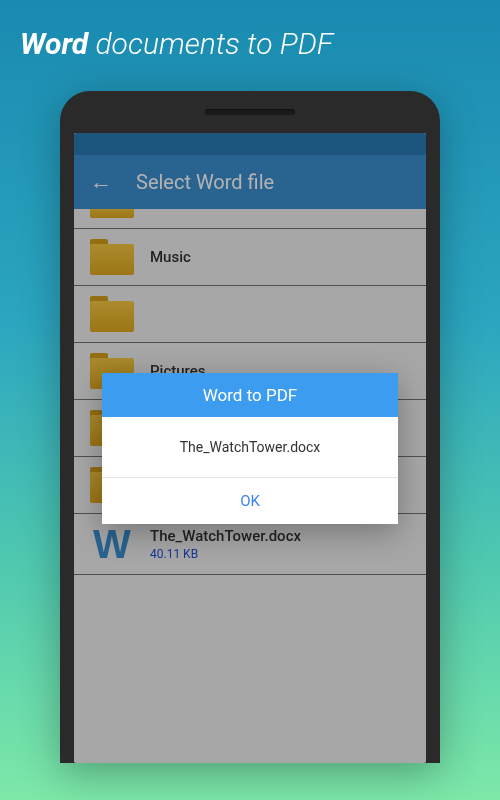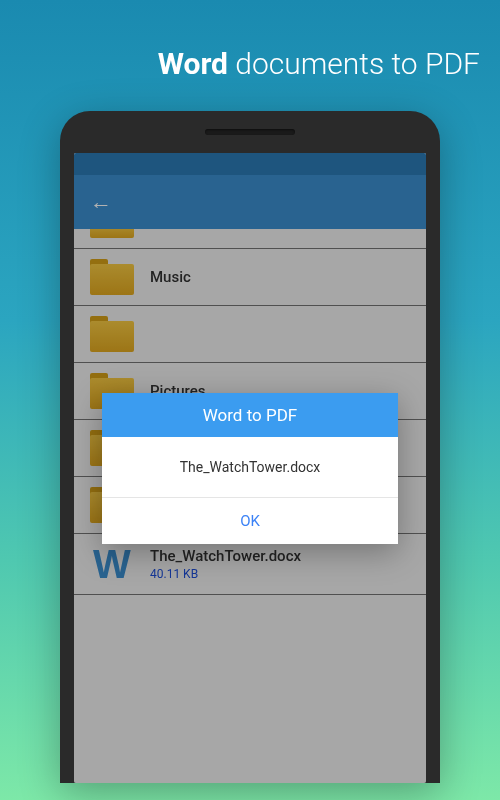--- a/index.html
+++ b/index.html
@@ -9,25 +9,26 @@
     }
     body {
       width: 500px;
       height: 800px;
       background: linear-gradient(180deg, #1a8ab0 0%, #2ba5c0 40%, #4fc8b0 70%, #7de8a8 100%);
       font-family: -apple-system, BlinkMacSystemFont, 'Segoe UI', Roboto, sans-serif;
       overflow: hidden;
       position: relative;
     }
     .headline {
-      text-align: right;
+      text-align: left;
       color: #ffffff;
       font-size: 30px;
       font-weight: 300;
-      padding: 46px 20px 30px;
+      font-style: italic;
+      padding: 26px 20px 30px;
     }
     .headline .bold {
       font-weight: 700;
     }
     .phone-frame {
       width: 380px;
       margin: 0 auto;
       background: #2a2a2a;
       border-radius: 30px 30px 0 0;
       padding: 18px 14px 0;
@@ -196,20 +197,21 @@
   <span class="bold">Word</span><span> documents to PDF</span>
 </div>
 
 <div class="phone-frame">
   <div class="speaker"></div>
   <div class="screen">
     <div class="status-bar"></div>
 
     <div class="app-bar">
       <span class="back-arrow">←</span>
+      <span class="app-title">Select Word file</span>
     </div>
 
 
     <div class="file-list">
       <div class="file-item partial-top">
         <div class="folder-icon"></div>
       </div>
       <div class="file-item">
         <div class="folder-icon"></div>
         <div class="file-info">

